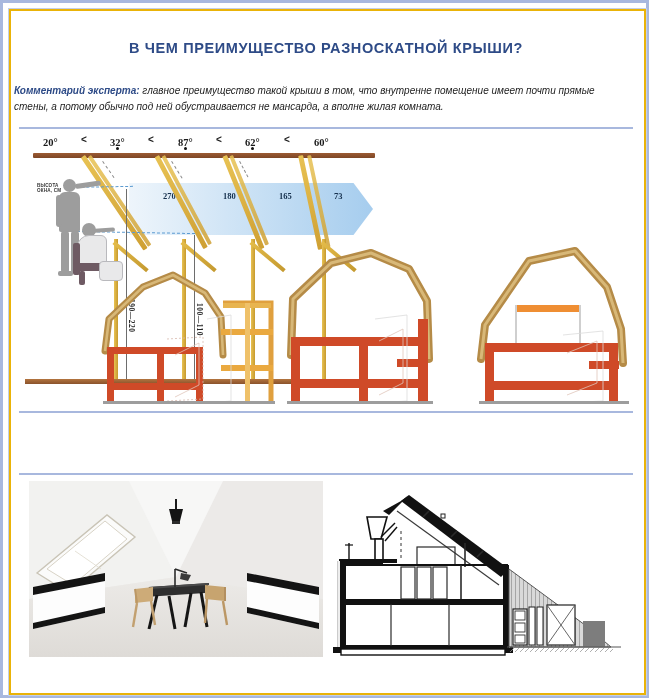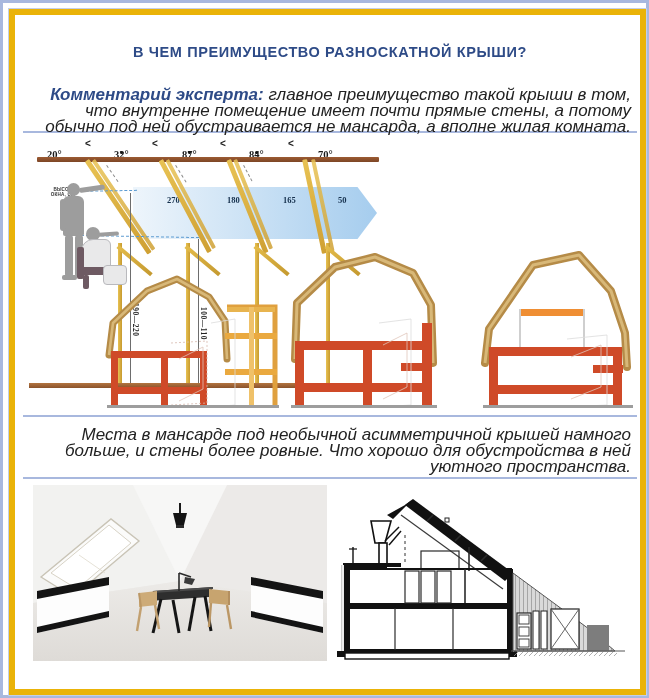--- a/index.html
+++ b/index.html
@@ -12,25 +12,24 @@
   .outer-frame{
     position:absolute;left:0;top:0;width:649px;height:698px;
     box-sizing:border-box;
     border:3px solid #a8b8de;
     background:#ffffff;
   }
   .inner-frame{
     position:absolute;left:6px;top:6px;
     width:637px;height:686px;
     box-sizing:border-box;
-    border:6px solid #eab308;
+    border:2px solid #eab308;
     outline:1px solid #c3cfe8;
     background:#7dd3fc;
     overflow:hidden;
-    text-align:right;
   }
   .content{
     position:absolute;left:0;top:0;right:0;bottom:0;
     background:#fff;
   }
 
   
   .title-bar{
     position:absolute;left:8px;top:22px;width:614px;height:30px;
     display:flex;align-items:center;justify-content:center;
@@ -47,23 +46,23 @@
   .rule{
     position:absolute;left:8px;width:614px;height:2px;
     background:#a8b8de;
   }
   .rule.r1{top:116px;}
   .rule.r2{top:400px;}
   .rule.r3{top:462px;}
 
   
   .comment-block{
-    position:absolute;left:18px;width:598px;
+    position:absolute;left:3px;width:598px;
     font-style:italic;
-    font-size:17px;
+    font-size:10px;
     line-height:16px;
     color:#222;
   }
   .comment-block.c1{top:72px;}
   .comment-block.c2{top:412px;}
   .lead{
     color:#2e4b87;
     font-weight:bold;
     font-style:italic;
   }
@@ -73,21 +72,21 @@
     position:absolute;left:12px;top:120px;width:628px;height:276px;
     background:#ffffff;
     overflow:hidden;
   }
 
   
   .angle-row{
     position:absolute;left:8px;top:2px;width:350px;height:20px;
   }
   .ang{
-    position:absolute;top:12px;
+    position:absolute;top:4px;
     font-size:10.5px;color:#1a1a1a;font-weight:bold;
     font-family:"Liberation Serif", serif;
   }
   .lt{
     position:absolute;top:1px;
     font-size:10px;color:#1a1a1a;font-weight:bold;
   }
   .dotmark{
     position:absolute;width:3px;height:3px;border-radius:50%;
     background:#111;top:14px;
@@ -199,52 +198,49 @@
       </div>
 
       <div class="rule r1"></div>
       <div class="rule r2"></div>
       <div class="rule r3"></div>
 
       <div class="comment-block c1">
         <span class="lead">Комментарий эксперта:</span><span> главное преимущество такой крыши в том, что внутренне помещение имеет почти прямые стены, а потому обычно под ней обустраивается  не мансарда,  а вполне жилая комната.</span>
       </div>
 
-      <div class="comment-block c2">
-        <span>Места в мансарде под необычной асимметричной крышей намного больше, и стены более ровные. Что хорошо для обустройства  в ней уютного пространства.</span>
-      </div>
 
       <div class="diagram-zone">
 
         <div class="angle-row">
           <span class="ang" style="left:12px">20°</span>
           <span class="lt" style="left:50px">&lt;</span>
           <span class="ang" style="left:79px">32°</span>
           <span class="dotmark" style="left:85px"></span>
           <span class="lt" style="left:117px">&lt;</span>
           <span class="ang" style="left:147px">87°</span>
           <span class="dotmark" style="left:153px"></span>
           <span class="lt" style="left:185px">&lt;</span>
-          <span class="ang" style="left:214px">84°</span>
+          <span class="ang" style="left:214px">62°</span>
           <span class="dotmark" style="left:220px"></span>
           <span class="lt" style="left:253px">&lt;</span>
-          <span class="ang" style="left:283px">70°</span>
+          <span class="ang" style="left:283px">60°</span>
         </div>
 
         <div class="ridge"></div>
 
         <div class="sight" style="left:80px;top:30px;width:20px;transform:rotate(55deg);border-top:1px dashed #8a8a8a;"></div>
         <div class="sight" style="left:149px;top:30px;width:20px;transform:rotate(58deg);border-top:1px dashed #8a8a8a;"></div>
         <div class="sight" style="left:217px;top:30px;width:18px;transform:rotate(62deg);border-top:1px dashed #8a8a8a;"></div>
 
         <div class="blueband"></div>
         <span class="bval" style="left:140px">270</span>
         <span class="bval" style="left:200px">180</span>
         <span class="bval" style="left:256px">165</span>
-        <span class="bval" style="left:311px">50</span>
+        <span class="bval" style="left:311px">73</span>
 
         <div class="rafter" style="left:62px;top:24px;width:112px;height:5px;transform:rotate(56deg);"></div>
         <div class="rafter" style="left:68px;top:24px;width:108px;height:4px;transform:rotate(56deg);opacity:.85"></div>
         <div class="rafter" style="left:136px;top:24px;width:104px;height:5px;transform:rotate(62deg);"></div>
         <div class="rafter" style="left:142px;top:24px;width:100px;height:4px;transform:rotate(62deg);opacity:.85"></div>
         <div class="rafter" style="left:204px;top:24px;width:100px;height:5px;transform:rotate(68deg);"></div>
         <div class="rafter" style="left:210px;top:24px;width:96px;height:4px;transform:rotate(68deg);opacity:.85"></div>
         <div class="rafter" style="left:280px;top:24px;width:96px;height:5px;transform:rotate(78deg);"></div>
         <div class="rafter" style="left:288px;top:24px;width:94px;height:4px;transform:rotate(78deg);opacity:.85"></div>
 

